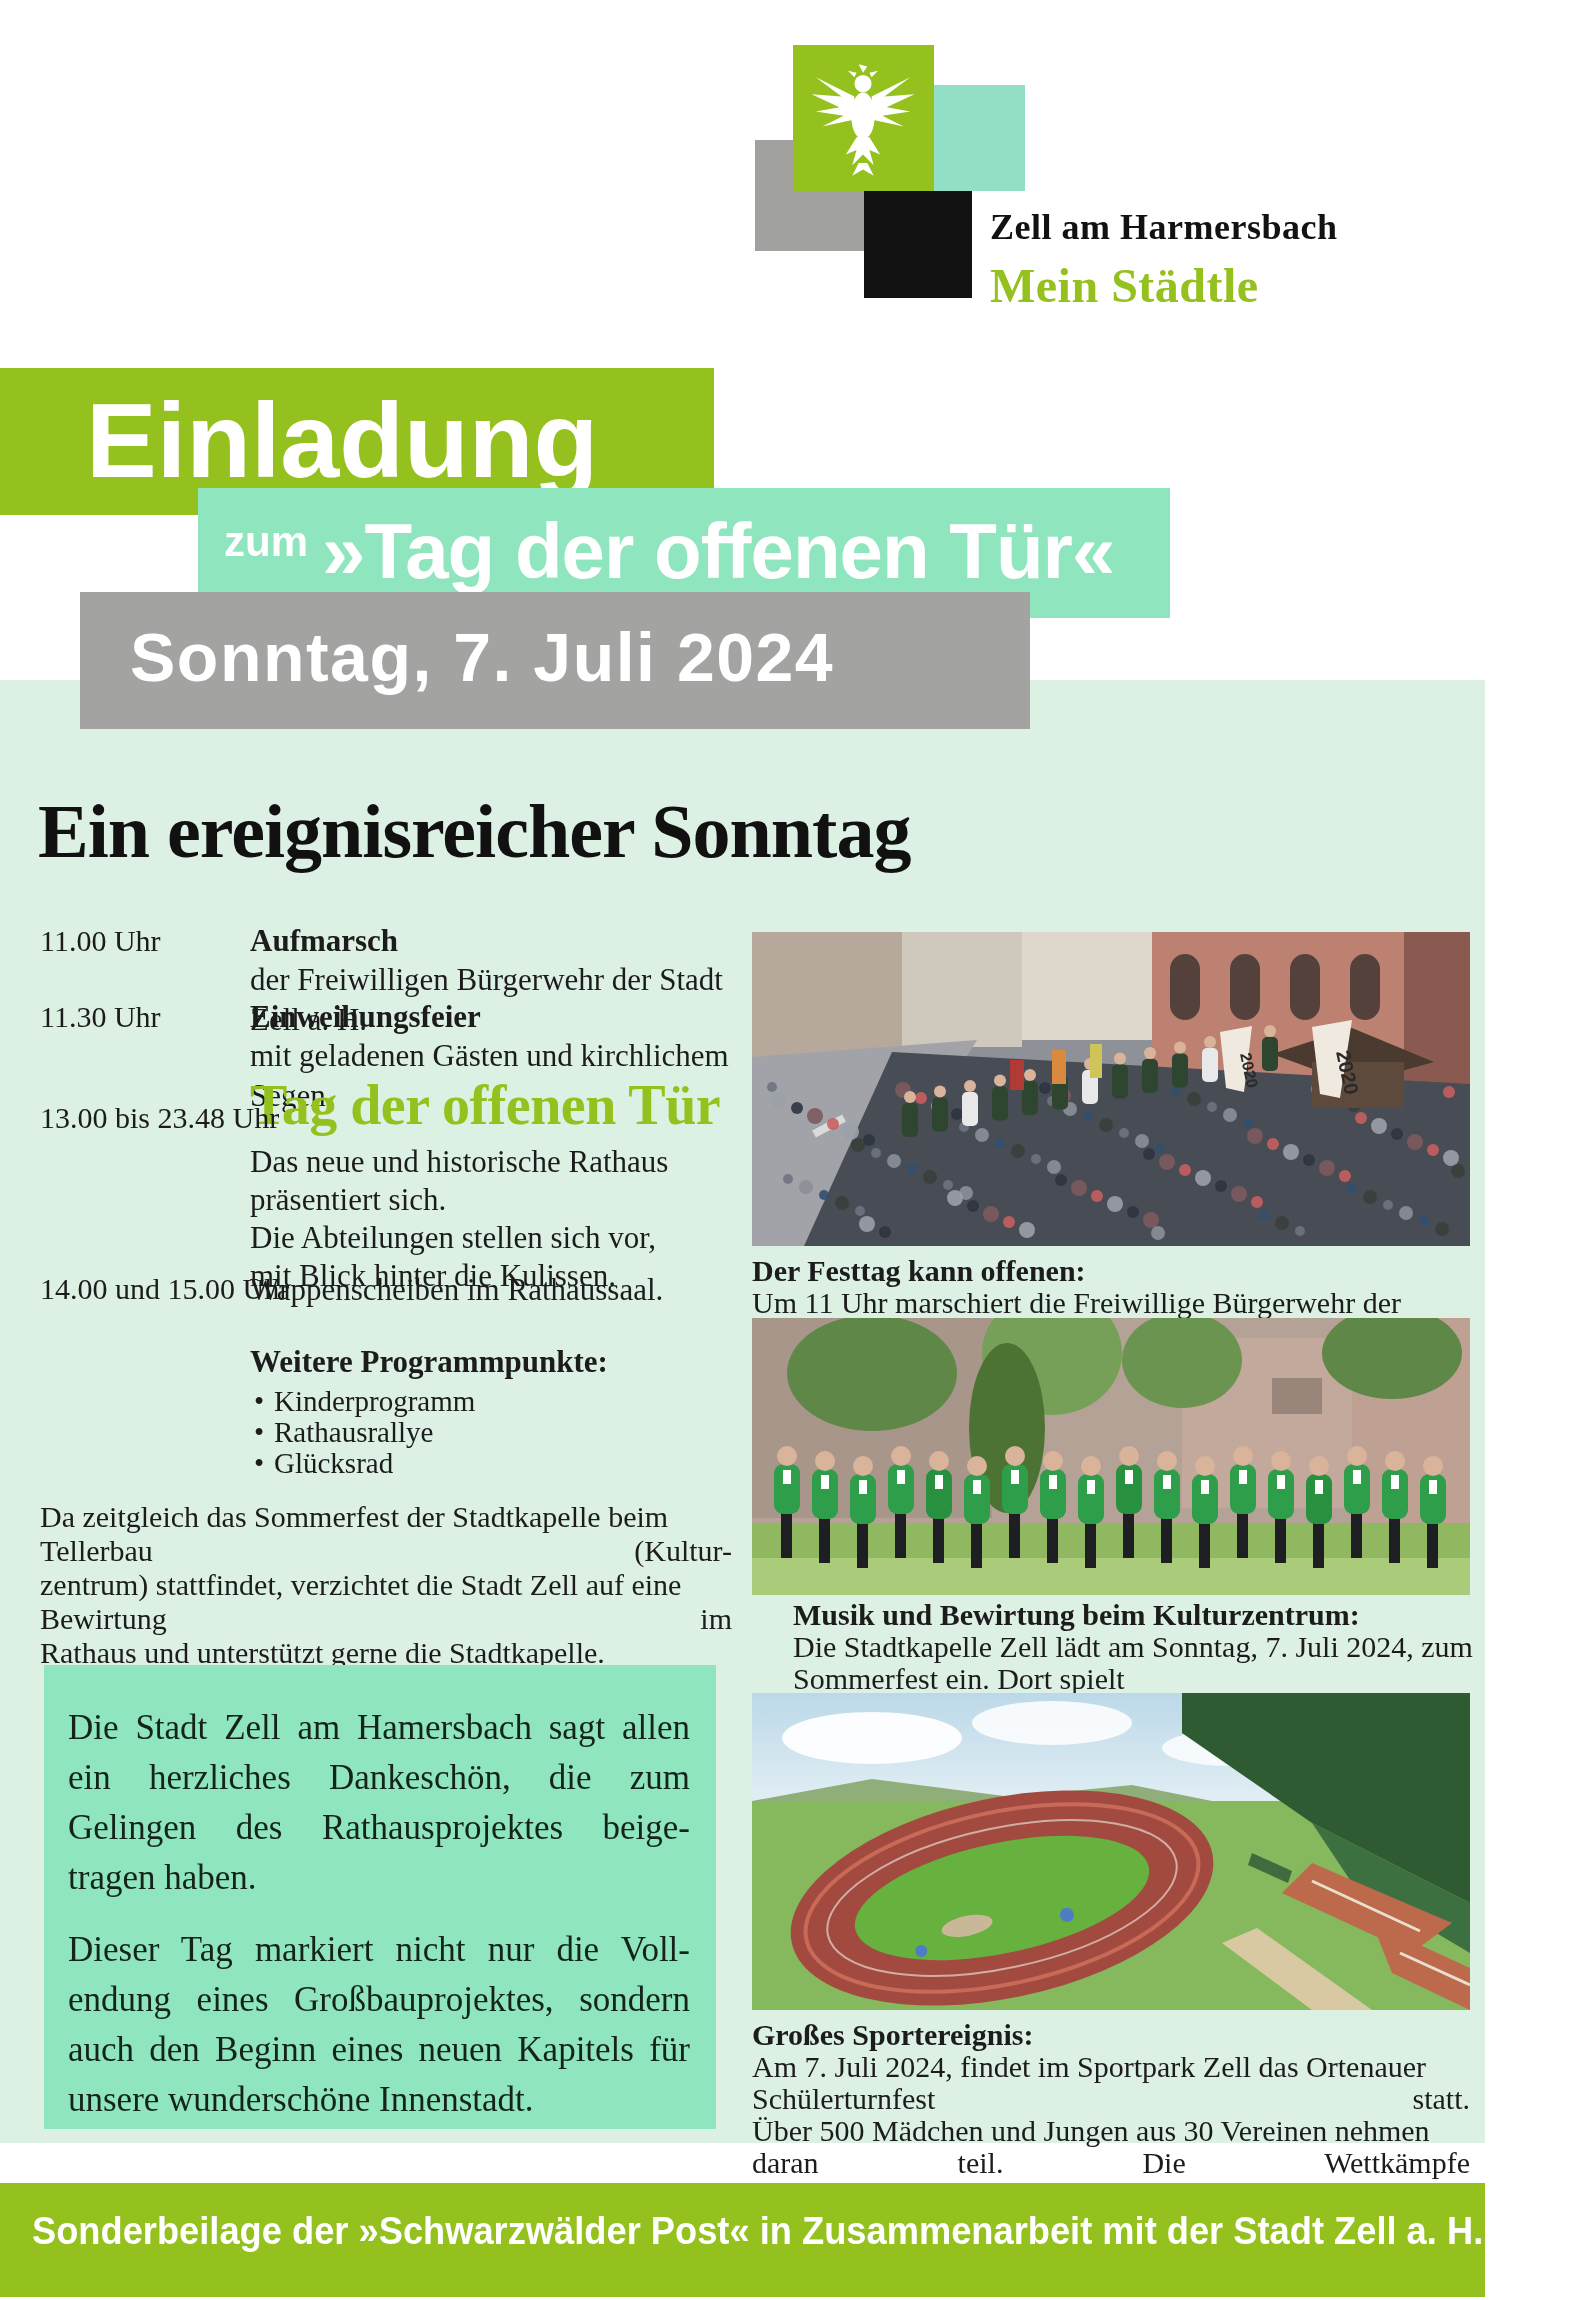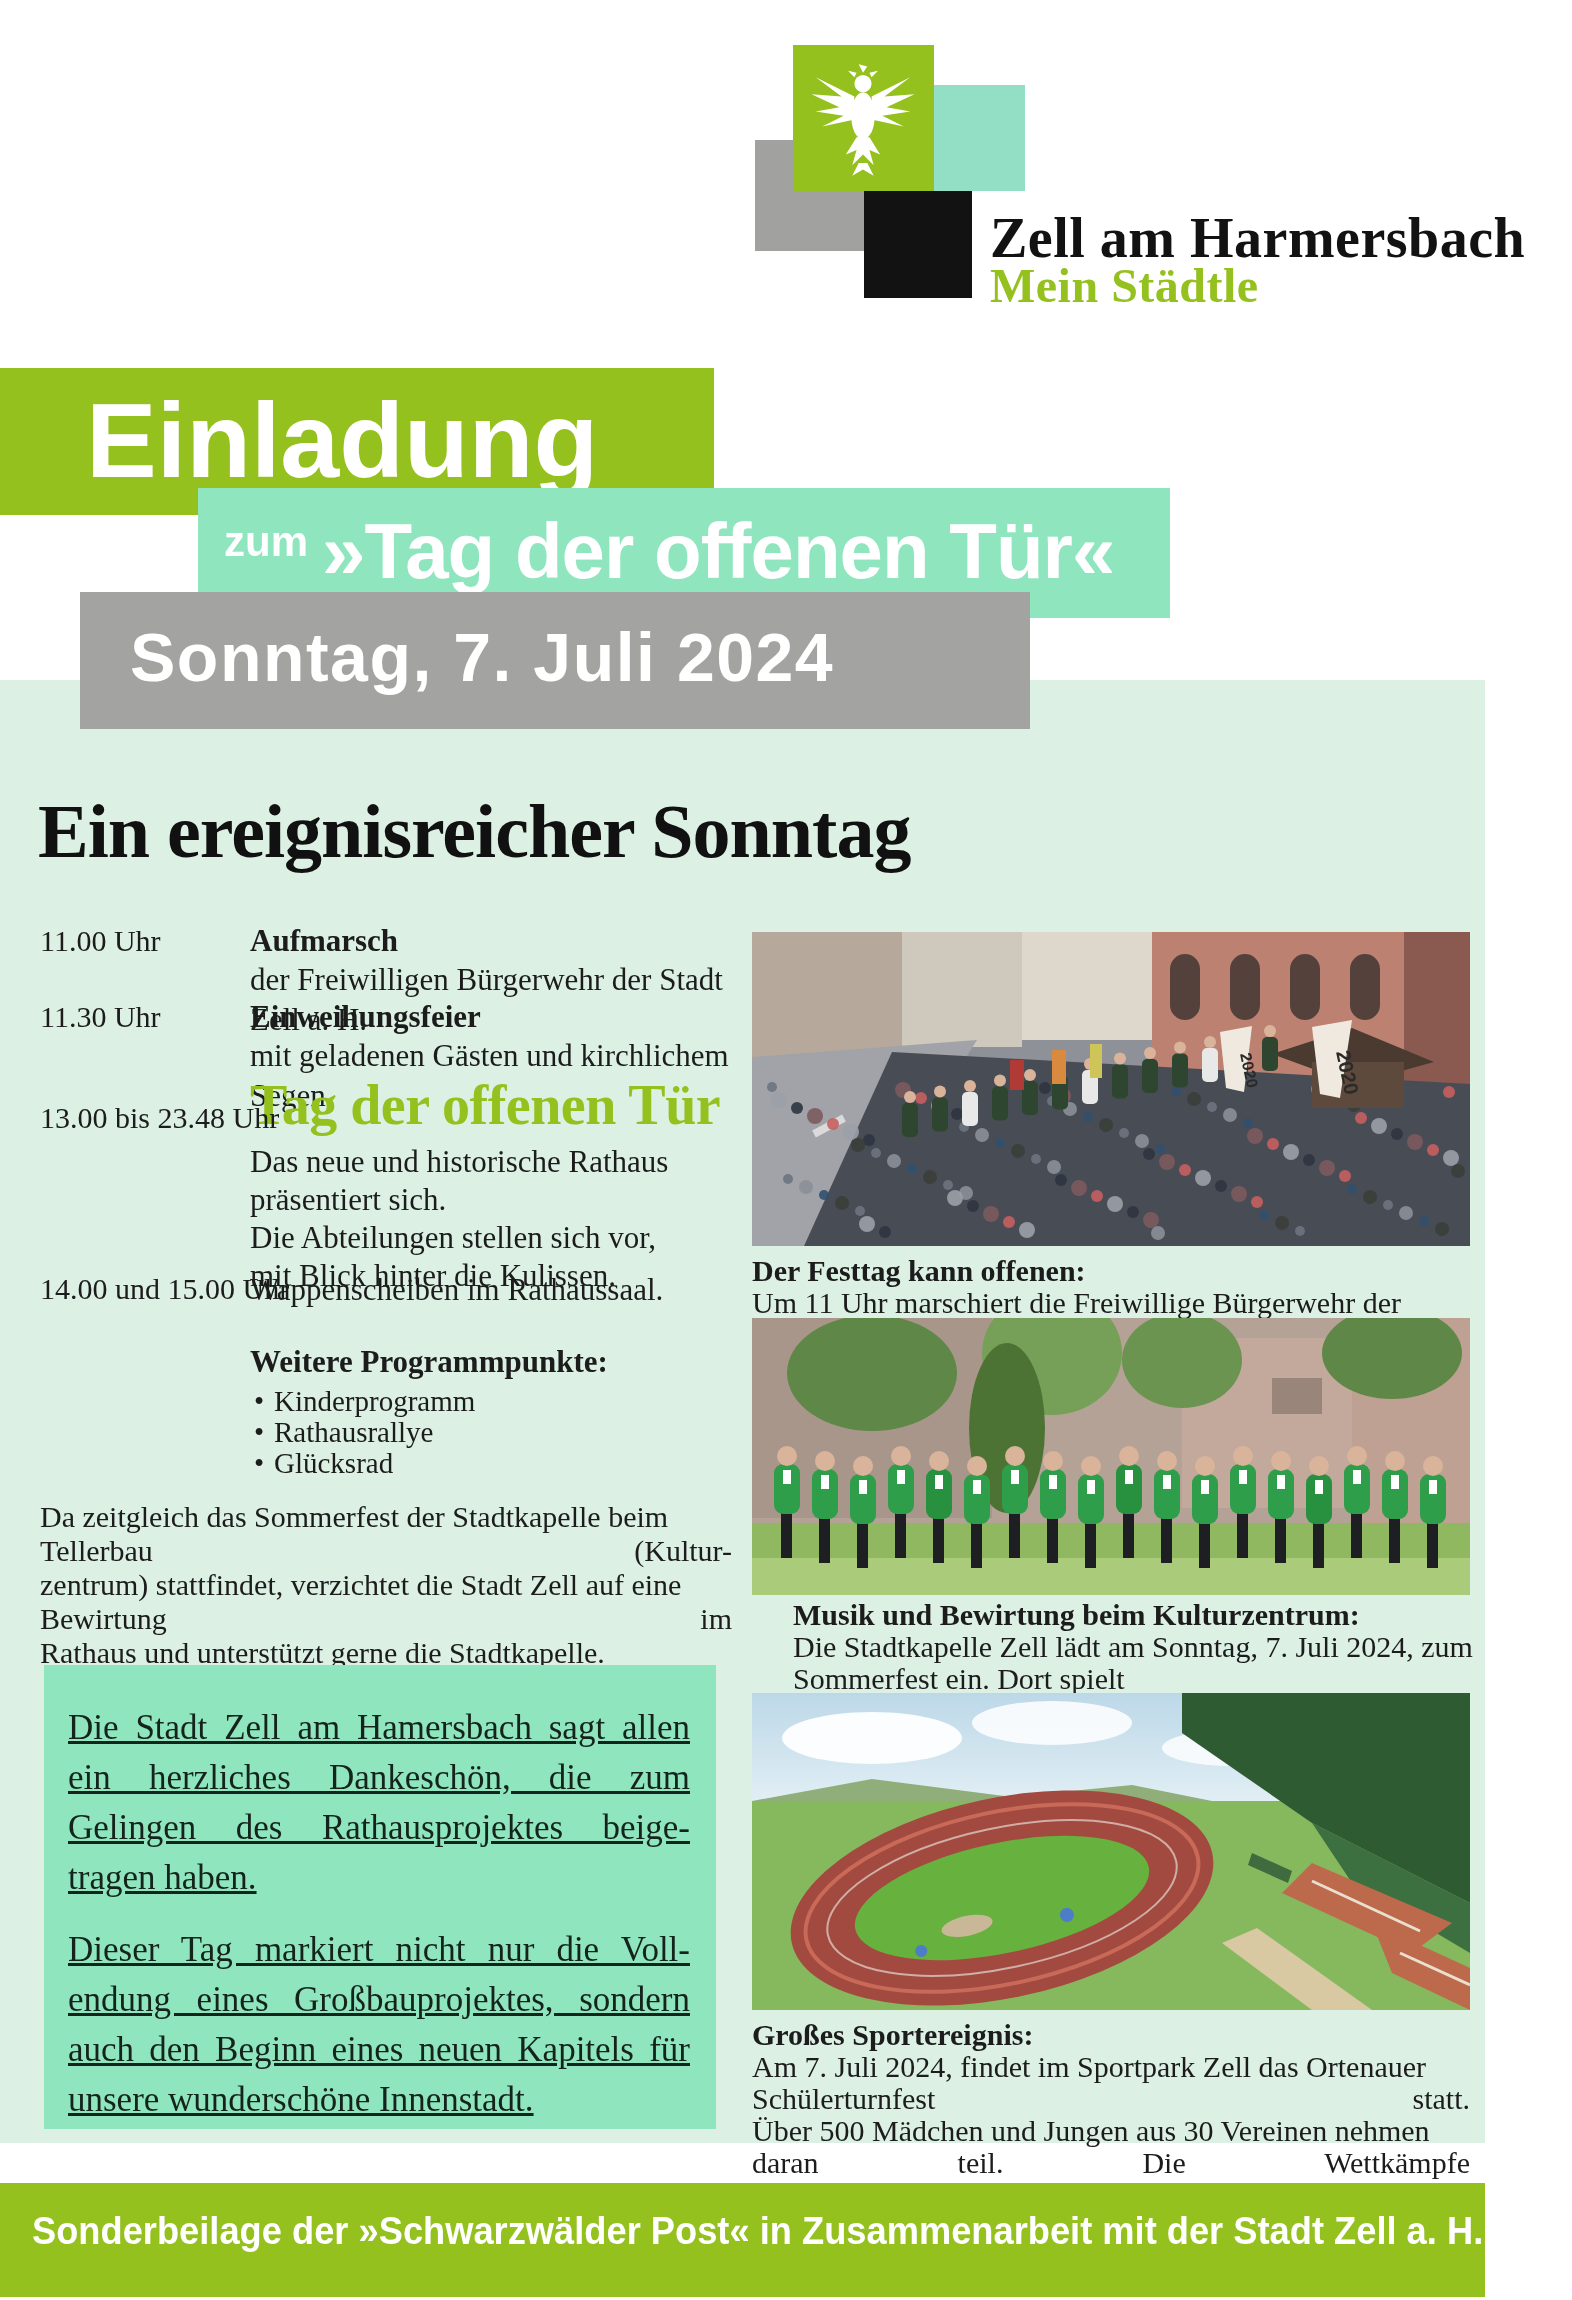--- a/index.html
+++ b/index.html
@@ -10,21 +10,21 @@
   .mint-bg{position:absolute;left:0;top:680px;width:1485px;height:1463px;background:#dcf0e4;}
 
   
   .logo{position:absolute;left:0;top:0;}
   .sq{position:absolute;}
   .sq-gray {left:755px;top:140px;width:147px;height:111px;background:#a1a1a0;}
   .sq-teal {left:934px;top:85px;width:91px;height:106px;background:#93dfc6;}
   .sq-green{left:793px;top:45px;width:141px;height:146px;background:#95c11f;}
   .sq-black{left:864px;top:191px;width:108px;height:107px;background:#121212;}
   .eagle{position:absolute;left:808px;top:60px;width:110px;height:118px;}
-  .logo-city{position:absolute;left:990px;top:206px;font-size:56px;font-weight:bold;color:#121212;letter-spacing:.5px;white-space:nowrap;}
+  .logo-city{position:absolute;left:990px;top:206px;font-size:36px;font-weight:bold;color:#121212;letter-spacing:.5px;white-space:nowrap;}
   .logo-tag {position:absolute;left:990px;top:258px;font-size:48px;font-weight:bold;color:#95c11f;letter-spacing:.5px;white-space:nowrap;}
 
   
   .sans{font-family:"Liberation Sans", sans-serif;}
   .banner{position:absolute;white-space:nowrap;}
   .banner-green{left:0;top:368px;width:714px;height:147px;background:#95c11f;z-index:1;}
   .banner-teal {left:198px;top:488px;width:972px;height:130px;background:#8fe5be;z-index:2;}
   .banner-gray {left:80px;top:592px;width:950px;height:137px;background:#a3a3a2;z-index:3;}
   .banner-green .t{position:absolute;left:86px;top:12px;font-size:106px;font-weight:bold;color:#fff;}
   .banner-teal .line{position:absolute;left:26px;top:18px;color:#fff;font-weight:bold;}
@@ -54,21 +54,21 @@
   .more li::before{content:"•";position:absolute;left:4px;}
 
   
   .note{position:absolute;left:40px;top:1500px;width:692px;font-size:30px;line-height:34px;z-index:4;}
   .jl{text-align-last:justify;}
 
   
   .thanks{position:absolute;left:44px;top:1665px;width:672px;height:464px;background:#8fe5be;z-index:4;
           padding:0;color:#14241c;}
   .thanks .inner{padding:38px 26px 0 24px;}
-  .thanks .pline{font-size:35px;line-height:50px;text-decoration:underline;}
+  .thanks .pline{font-size:35px;line-height:50px;}
   .thanks .gap{height:22px;}
 
   
   .photo{position:absolute;left:752px;width:718px;overflow:hidden;z-index:4;}
   .photo svg{display:block;}
   .p1{top:932px;height:314px;} .p2{top:1318px;height:277px;} .p3{top:1693px;height:317px;}
   .cap{position:absolute;left:752px;width:718px;z-index:4;}
   .cap .ct{font-size:30px;font-weight:bold;line-height:33px;}
   .cap .cl{font-size:30px;line-height:32px;}
   .c1{top:1254px;} .c2{top:1598px;margin-left:41px;} .c3{top:2018px;}

